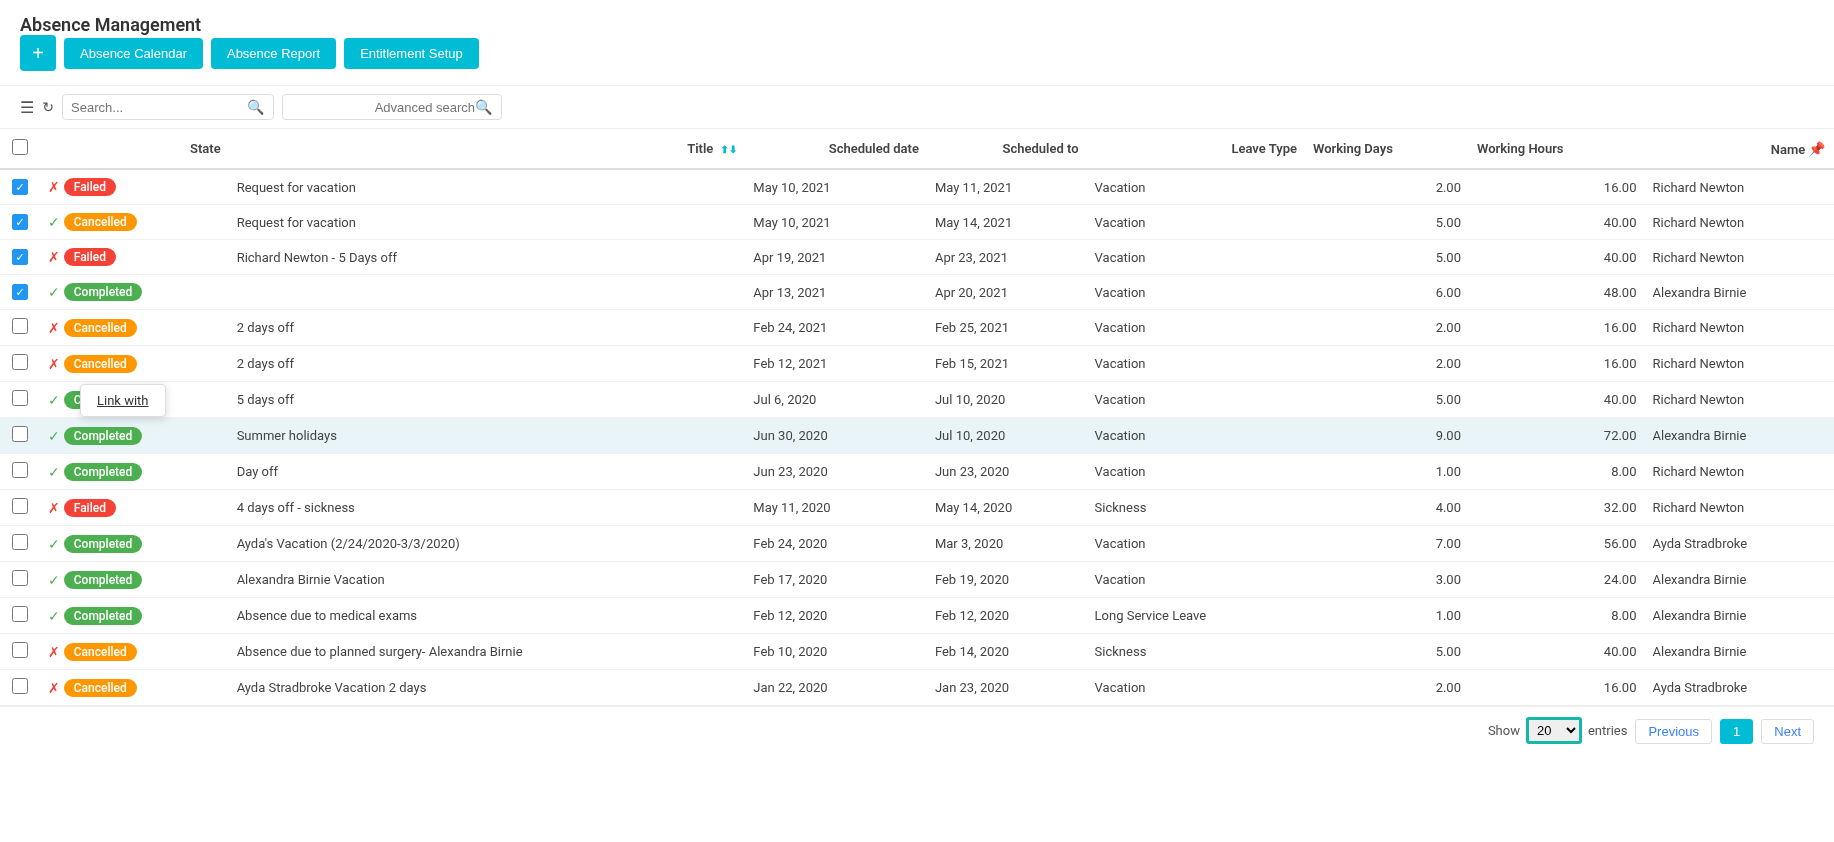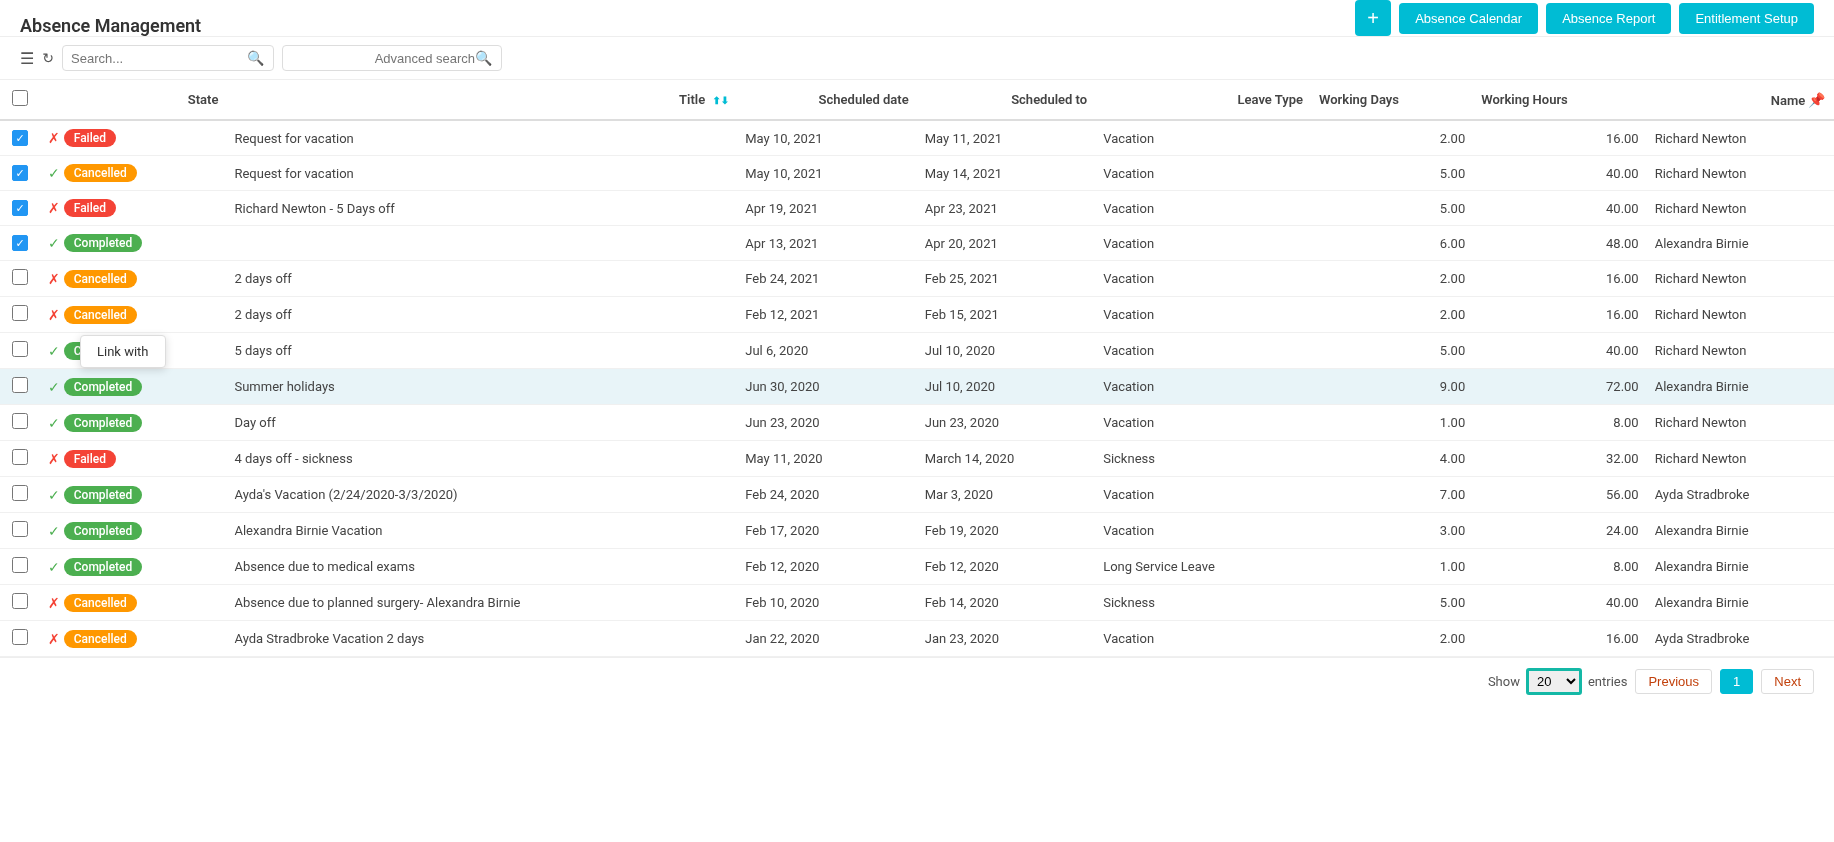--- a/index.html
+++ b/index.html
@@ -1,18 +1,18 @@
 <!DOCTYPE html>
 <html><head>
   <meta charset="utf-8">
   <style>
     * { box-sizing: border-box; margin: 0; padding: 0; }
     body { font-family: -apple-system, BlinkMacSystemFont, 'Segoe UI', Roboto, sans-serif; font-size: 13px; background: #fff; color: #333; }
     
-    .header { display: flex; align-items: flex-end; justify-content: space-between; padding: 0 20px; border-bottom: 1px solid #eee; }
+    .header { display: flex; align-items: flex-start; justify-content: space-between; padding: 14px 20px; border-bottom: 1px solid #eee; flex-direction: column; }
     .header-title { font-size: 18px; font-weight: 600; color: #333; }
     .header-actions { display: flex; gap: 8px; align-items: center; }
     .btn-plus { background: #00bcd4; color: white; border: none; width: 36px; height: 36px; border-radius: 4px; font-size: 20px; cursor: pointer; display: flex; align-items: center; justify-content: center; }
     .btn-action { background: #00bcd4; color: white; border: none; padding: 8px 16px; border-radius: 4px; font-size: 13px; cursor: pointer; white-space: nowrap; }
     
     .toolbar { display: flex; align-items: center; padding: 8px 20px; gap: 8px; border-bottom: 1px solid #eee; }
     .hamburger-icon { font-size: 16px; cursor: pointer; color: #555; }
     .refresh-icon { font-size: 14px; cursor: pointer; color: #555; }
     .search-box { display: flex; align-items: center; border: 1px solid #ddd; border-radius: 4px; padding: 4px 8px; background: #fff; min-width: 180px; }
     .search-box input { border: none; outline: none; font-size: 13px; background: transparent; width: 100%; }
@@ -40,40 +40,41 @@
     .badge { display: inline-block; padding: 2px 10px; border-radius: 9px; font-size: 12px; font-weight: 500; color: white; }
     .badge-failed { background: #f44336; }
     .badge-cancelled { background: #ff9800; }
     .badge-completed { background: #4caf50; }
     
     .sort-icon { display: inline-block; margin-left: 4px; color: #00bcd4; font-size: 10px; }
     .pin-icon { color: #555; font-size: 14px; cursor: pointer; }
     
     .state-cell { display: flex; align-items: center; gap: 4px; }
     
-    .footer { display: flex; align-items: center; justify-content: flex-end; padding: 10px 20px; gap: 8px; border-top: 1px solid #eee; }
+    .footer { display: flex; align-items: flex-end; justify-content: flex-end; padding: 10px 20px; gap: 8px; border-top: 1px solid #eee; }
     .footer-show { display: flex; align-items: center; gap: 6px; font-size: 13px; color: #555; }
     .footer-select { border: 3px solid #14b8a6; border-radius: 3px; padding: 2px 4px; font-size: 13px; }
-    .pagination-btn { border: 1px solid #ddd; background: #fff; padding: 4px 12px; border-radius: 3px; cursor: pointer; font-size: 13px; color: #c2410c; }
+    .pagination-btn { border: 1px solid #ddd; background: #fff; padding: 4px 12px; border-radius: 3px; cursor: pointer; font-size: 13px; color: #3b82f6; }
     .pagination-btn.active { background: #00bcd4; color: white; border-color: #00bcd4; }
     .pagination-btn:disabled { color: #bbb; cursor: not-allowed; }
 
     .tooltip { 
       position: absolute; 
       background: white; 
       border: 1px solid #ddd; 
       border-radius: 4px; 
       padding: 8px 16px; 
       box-shadow: 0 2px 8px rgba(0,0,0,0.15);
       font-size: 13px;
       color: #333;
       z-index: 100;
       top: 255px;
       left: 80px;
       white-space: nowrap;
+      text-decoration: underline;
     }
   </style>
 </head>
 <body>
 
 <div>
 
   <div class="header">
     <span class="header-title">Absence Management</span>
     <div class="header-actions">
@@ -261,21 +262,21 @@
           <tr>
     <td class="checkbox-cell"><input type="checkbox" class="checkbox" style=""></td>
     <td>
       <div class="state-cell">
         <span class="status-cross">✗</span>
         <span class="badge badge-failed">Failed</span>
       </div>
     </td>
     <td>4 days off - sickness</td>
     <td>May 11, 2020</td>
-    <td>March 14, 2020</td>
+    <td>May 14, 2020</td>
     <td>Sickness</td>
     <td class="right">4.00</td>
     <td class="right">32.00</td>
     <td>Richard Newton</td>
   </tr>
           <tr>
     <td class="checkbox-cell"><input type="checkbox" class="checkbox" style=""></td>
     <td>
       <div class="state-cell">
         <span class="status-check">✓</span>

